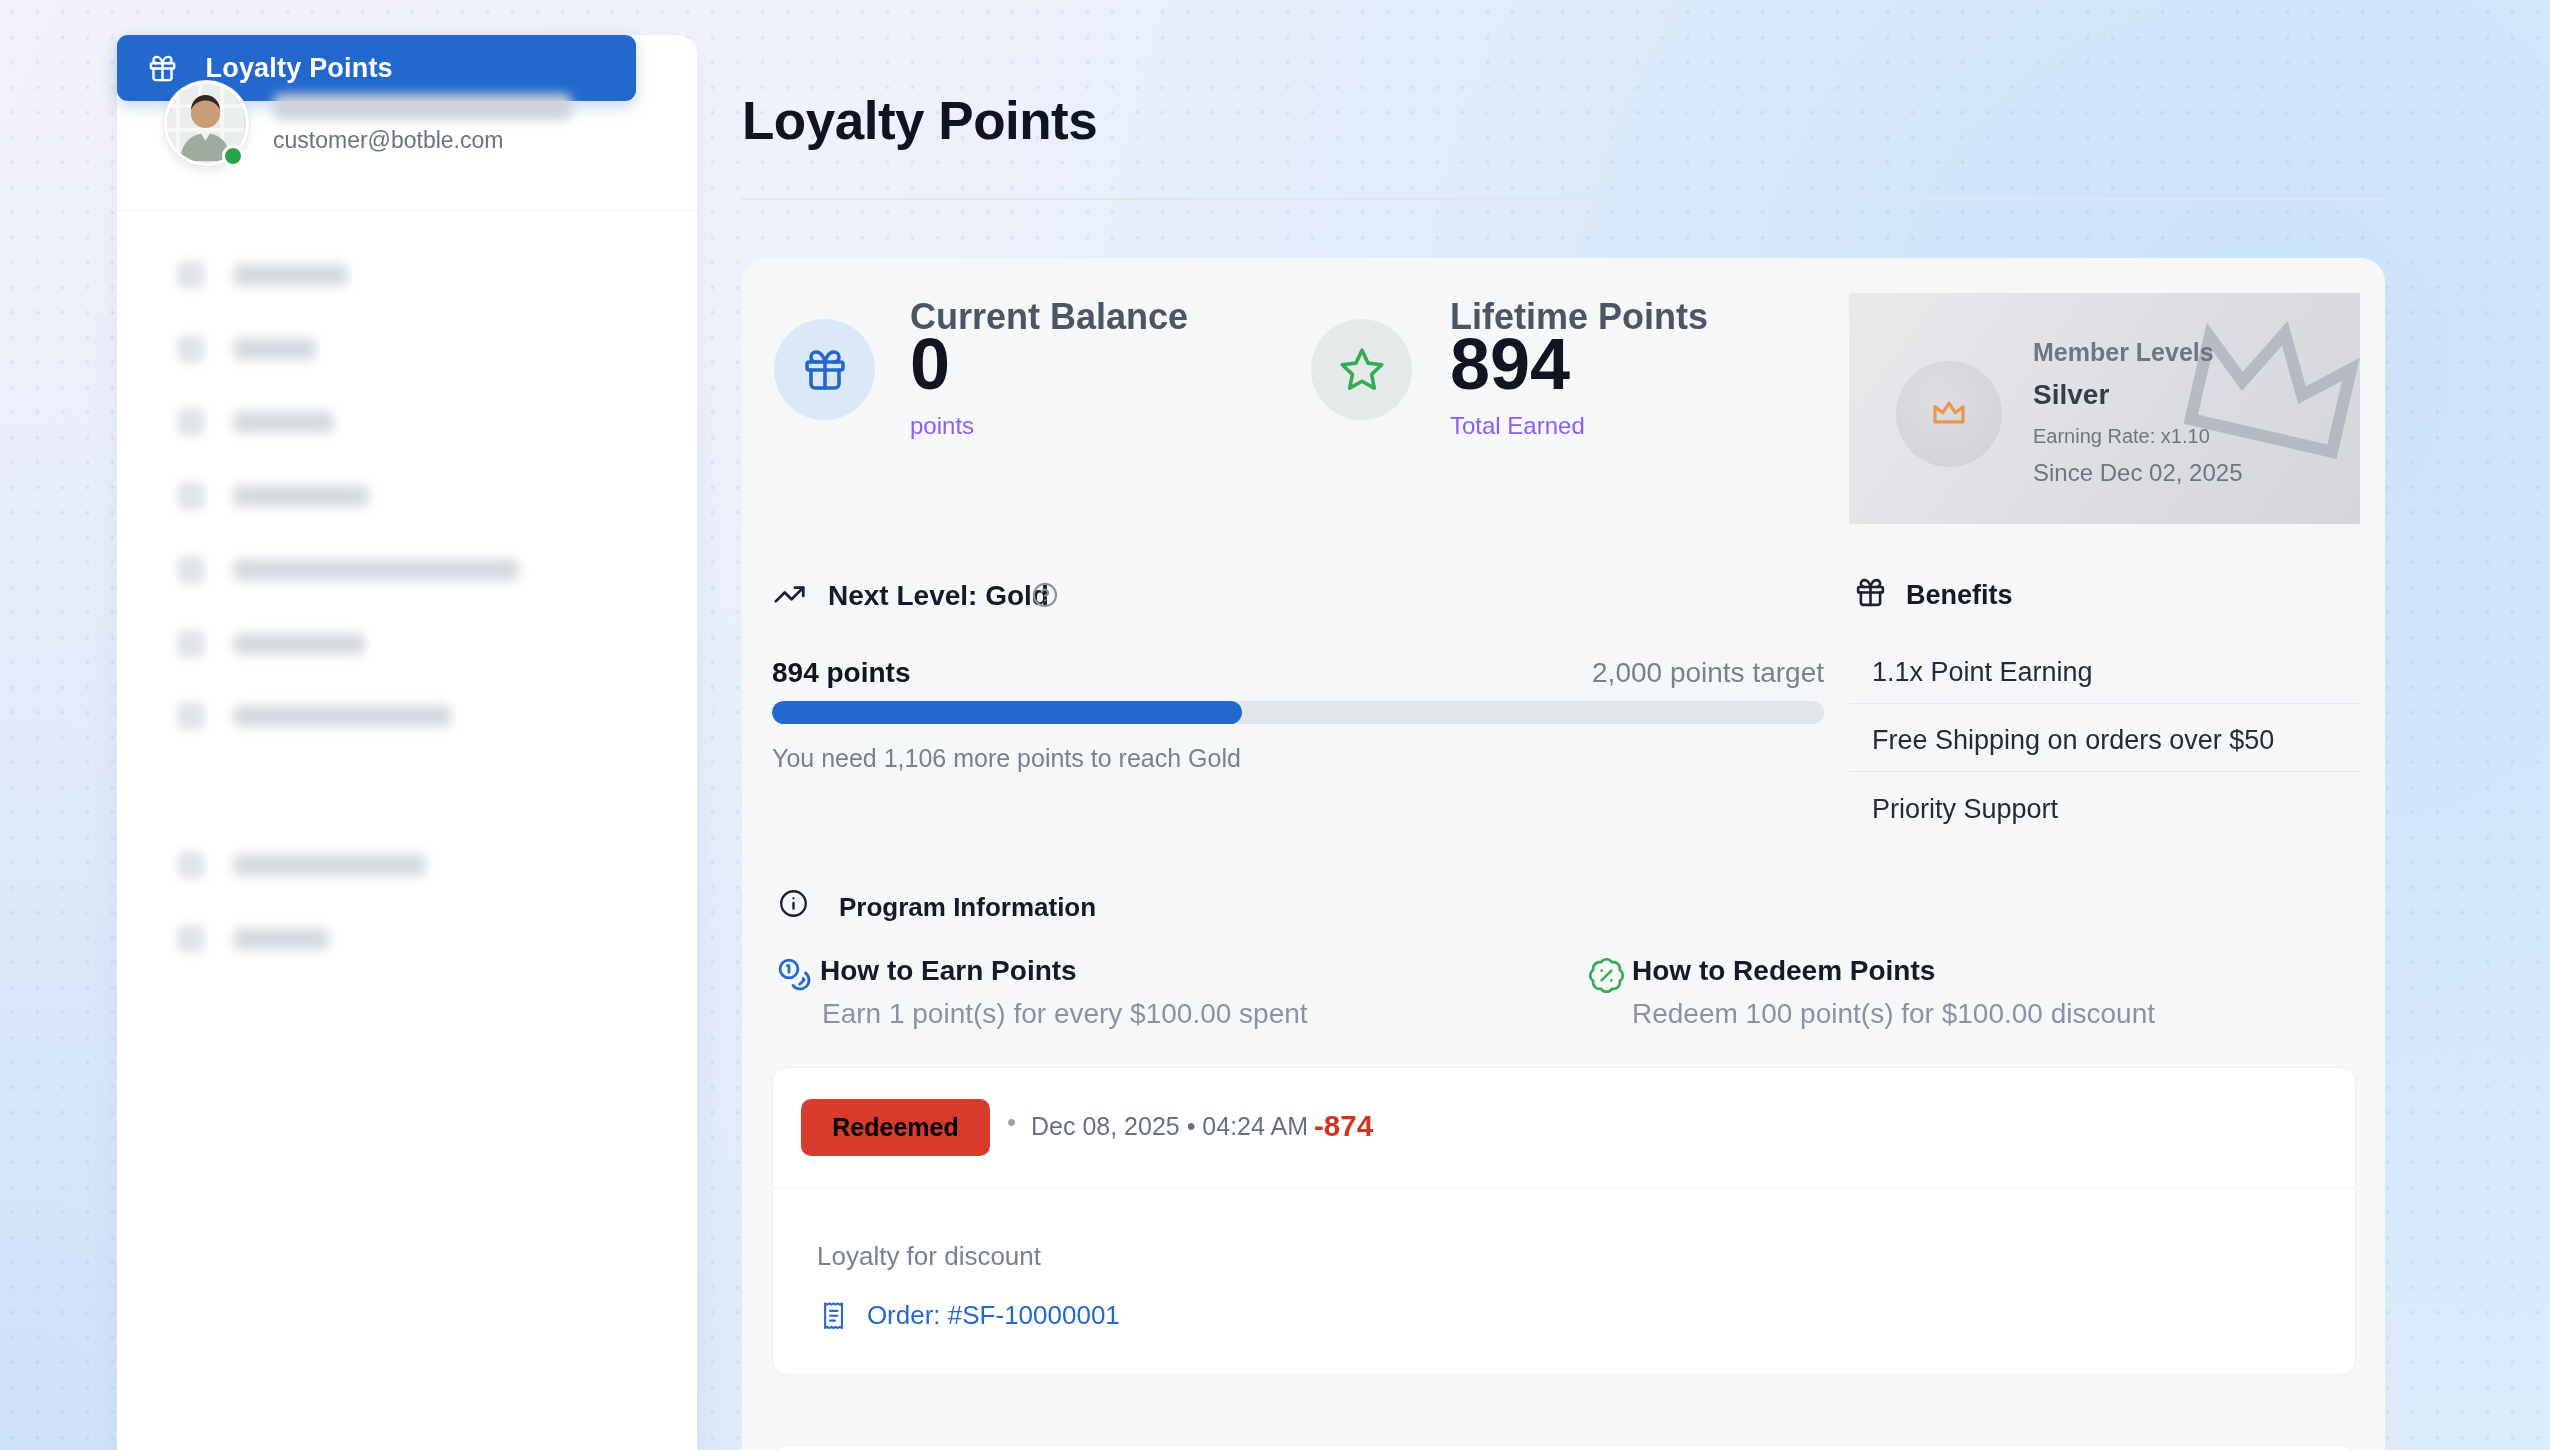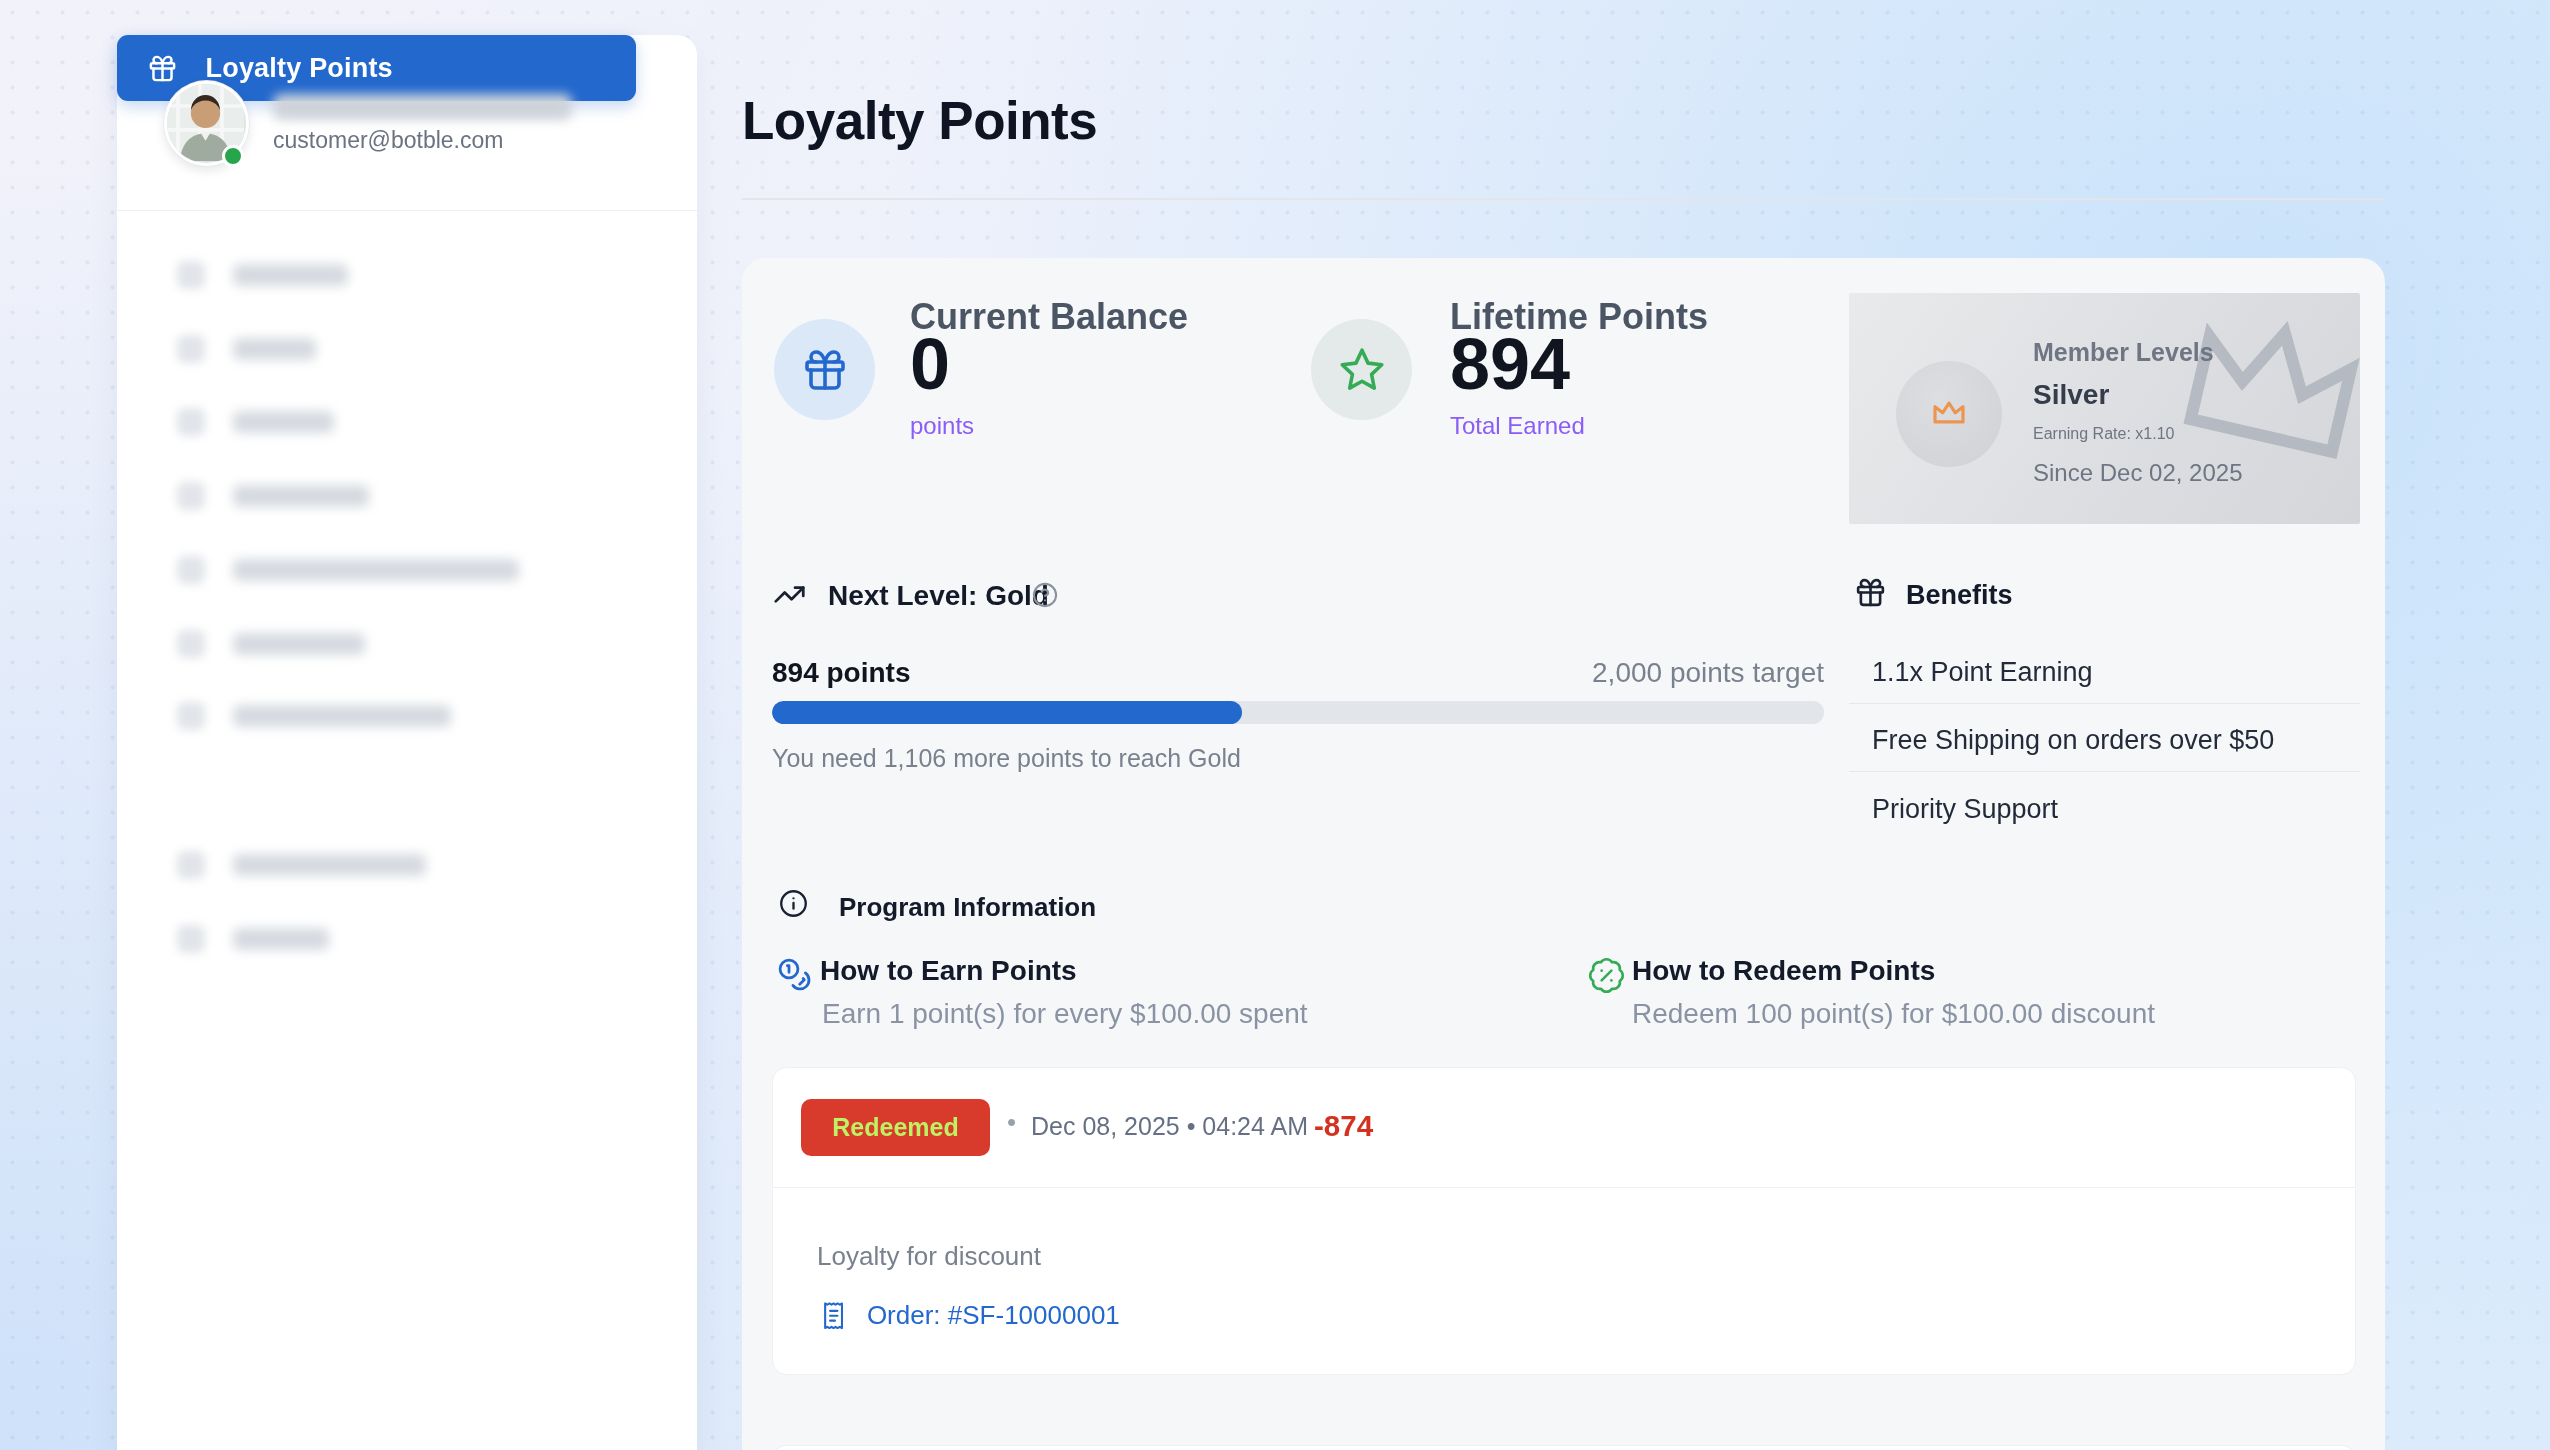--- a/index.html
+++ b/index.html
@@ -57,42 +57,42 @@
   .stat-label{ font-size:36px; font-weight:700; color:#4b5563;}
   .stat-value{ font-size:72px; font-weight:700; color:#10151f; line-height:1;}
   .stat-unit{ font-size:24px; color:#8b5cf6;}
 
   .member-card{ left:1107px; top:35px; width:511px; height:231px; border-radius:2px;
     background:linear-gradient(125deg,#e9eaec 0%,#dcdde0 60%,#d5d6d9 100%); overflow:hidden;}
   .member-circle{ left:47px; top:68px; width:106px; height:106px; border-radius:50%;
     background:radial-gradient(circle at 40% 35%, #dddee1, #cfd1d5); display:flex; align-items:center; justify-content:center;}
   .member-h{ left:184px; top:45px; font-size:25px; font-weight:700; color:#6e7683;}
   .member-level{ left:184px; top:86px; font-size:28px; font-weight:700; color:#353d4b;}
-  .member-rate{ left:184px; top:132px; font-size:16px; color:#6e7683;}
+  .member-rate{ left:184px; top:132px; font-size:20px; color:#6e7683;}
   .member-since{ left:184px; top:166px; font-size:24px; color:#6e7683;}
   .deco-crown{ right:-13px; top:7.4px; transform:rotate(13deg); opacity:.55;}
 
   .sec-header{ font-size:28px; font-weight:700; color:#131a29;}
 
   .pg-current{ left:30px; top:399px; font-size:28px; font-weight:700; color:#10151f;}
   .pg-target{ left:30px; top:399px; width:1052px; text-align:right; font-size:28px; color:#79818f;}
   .pg-track{ left:30px; top:443px; width:1052px; height:23px; border-radius:12px; background:#e2e5e9; overflow:hidden;}
   .pg-fill{ height:100%; background:#2368cd; border-radius:12px;}
   .pg-hint{ left:30px; top:486px; font-size:25px; color:#79818f;}
 
   .benefit-item{ left:1130px; font-size:27px; color:#232b3a;}
   .benefit-divider{ left:1107px; width:511px; height:0.9px; background:#e5e8ec;}
 
   .pi-title{ font-size:28px; font-weight:700; color:#131a29;}
   .pi-desc{ font-size:28px; color:#8a93a3;}
 
   .txn-card{ left:30px; top:809px; width:1584px; height:308px; background:#fff;
     border:0.9px solid #eef0f3; border-radius:14.7px;}
   .txn-badge{ left:28px; top:31px; width:189px; height:57px; background:#d83a2b; border-radius:10px;
-    display:flex; align-items:center; justify-content:center; color:#bef264; font-size:25px; font-weight:700;}
+    display:flex; align-items:center; justify-content:center; color:#000000; font-size:25px; font-weight:700;}
   .txn-dot{ left:234px; top:39px; font-size:26px; color:#9aa1ad;}
   .txn-date{ left:258px; top:44px; font-size:25px; color:#667084;}
   .txn-amount{ left:541px; top:41px; font-size:29.5px; font-weight:700; color:#d2321f;}
   .txn-divider{ left:0; top:119px; width:100%; height:0.9px; background:#eef0f3;}
   .txn-desc{ left:44px; top:173px; font-size:26px; color:#79818f;}
   .txn-order{ left:46px; top:232px; display:flex; align-items:center; gap:18.4px; cursor:pointer;}
   .txn-order span{ font-size:26px; color:#2368cd;}
 
   .next-card-sliver{ left:30px; top:1187px; width:1584px; height:22px; background:#fff;
     border-radius:14.7px 14.7px 0 0; border:0.9px solid #eef0f3; border-bottom:none;}

